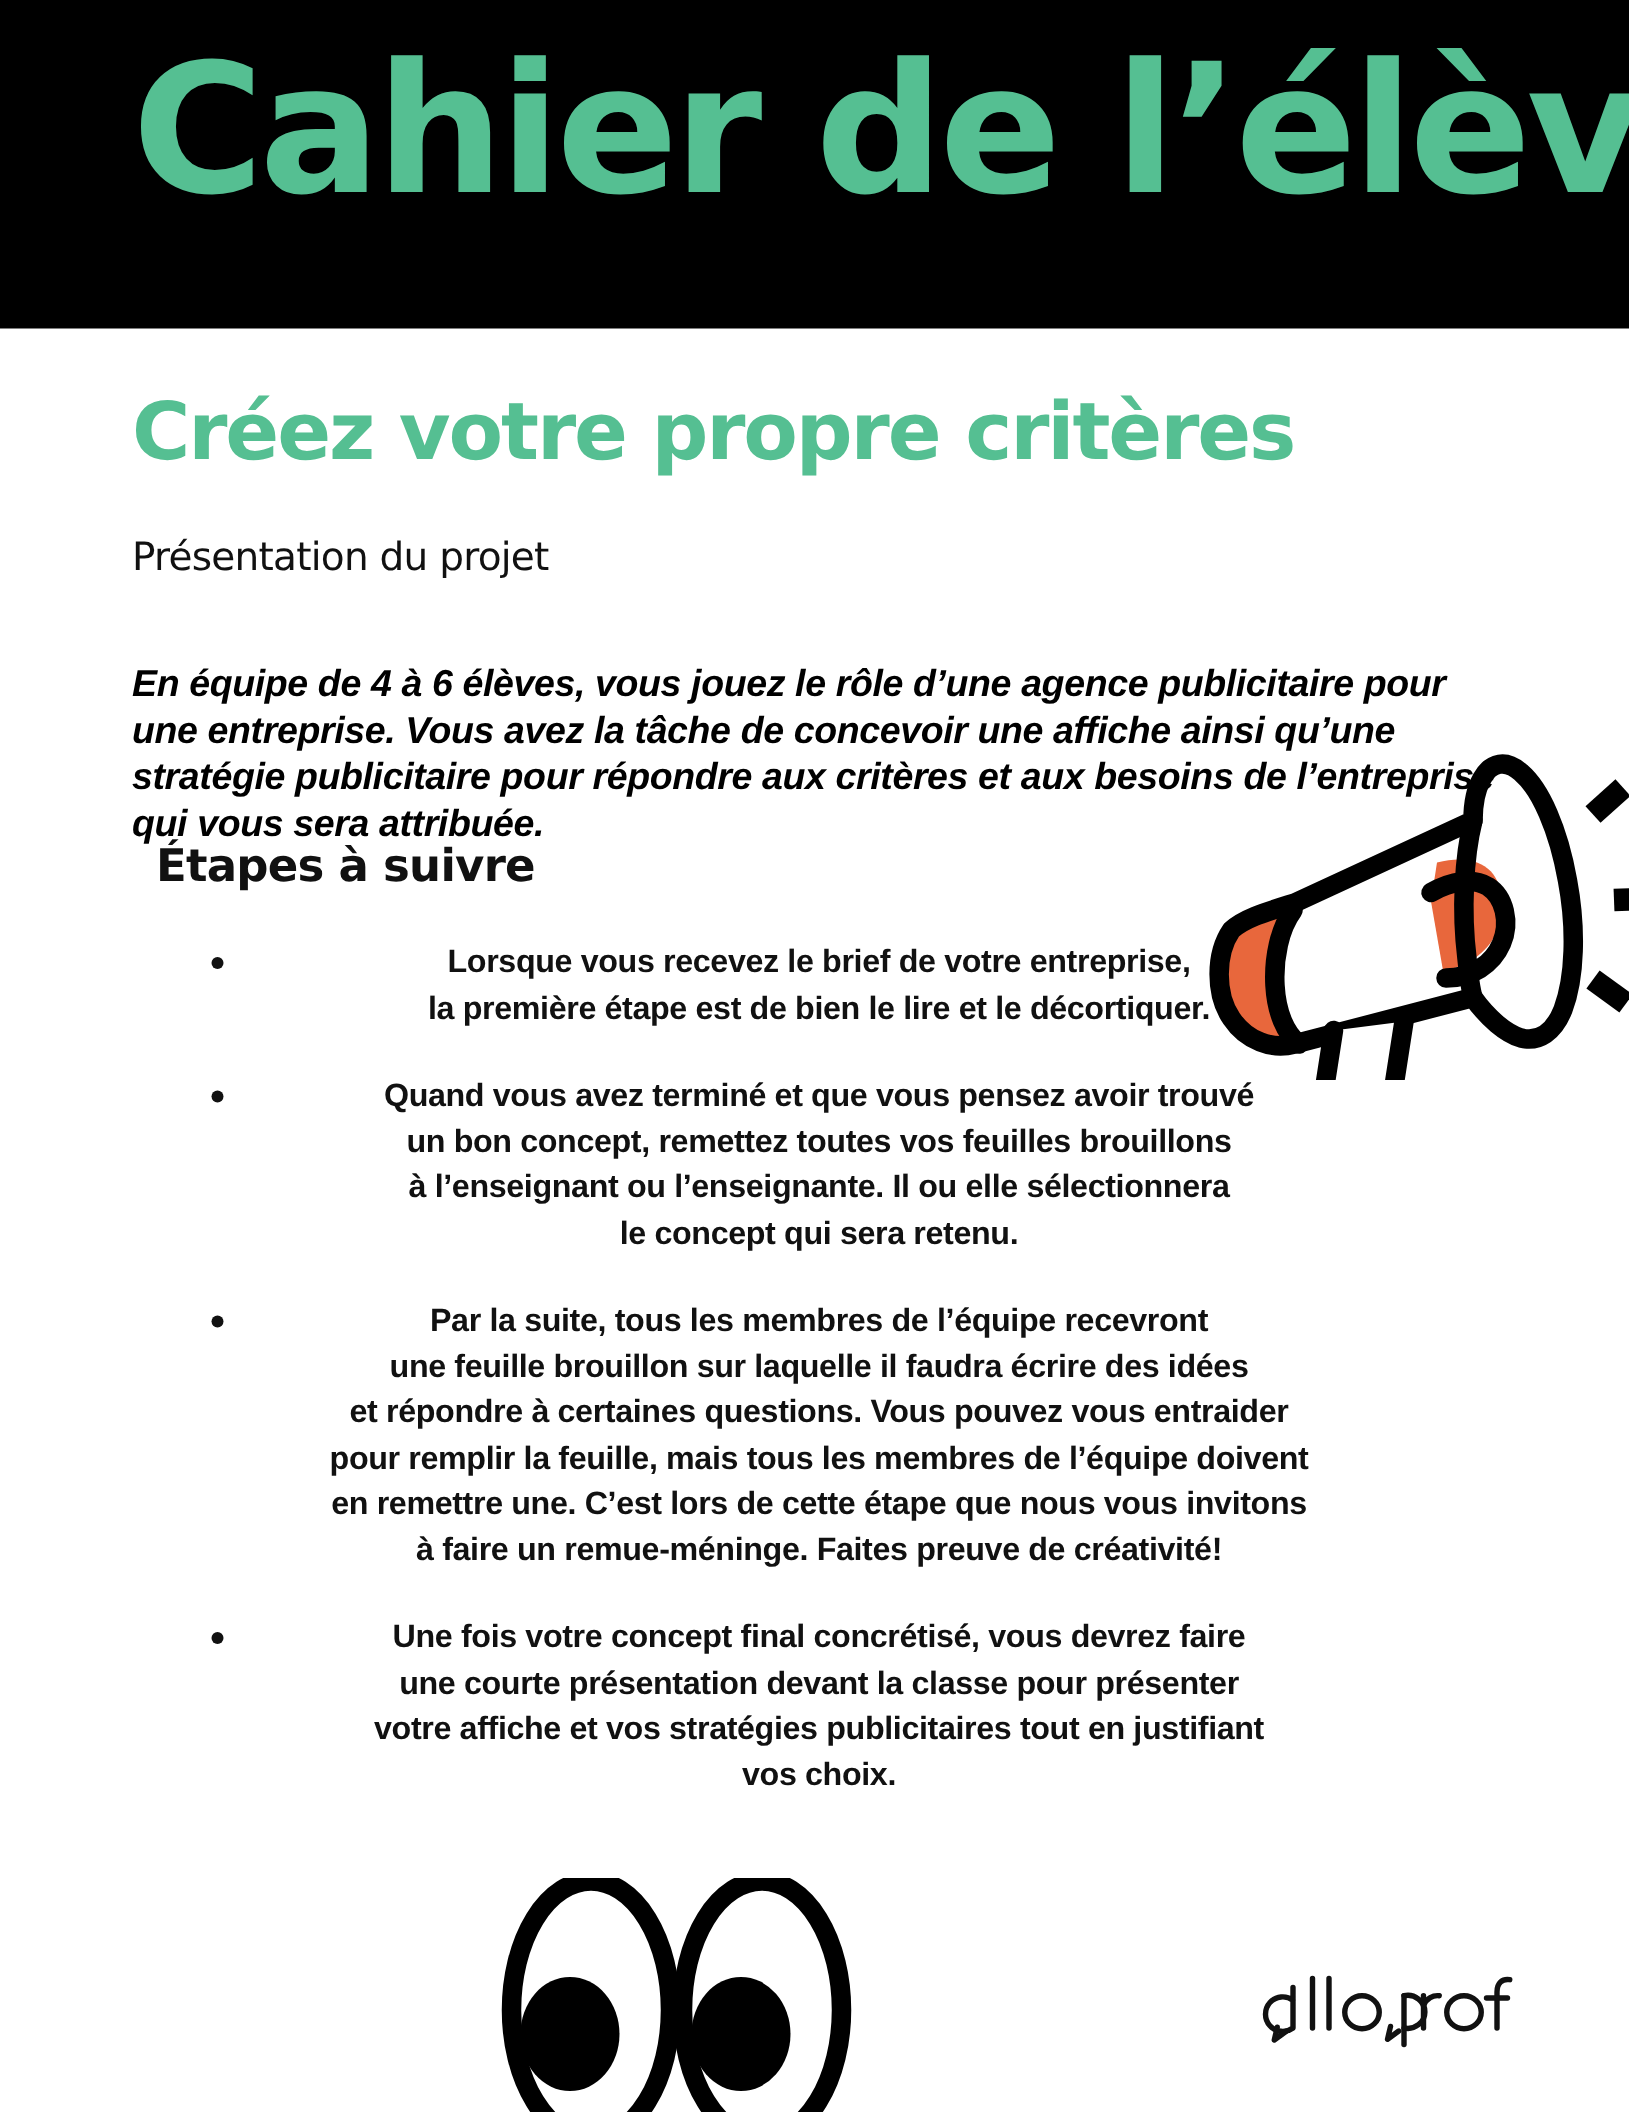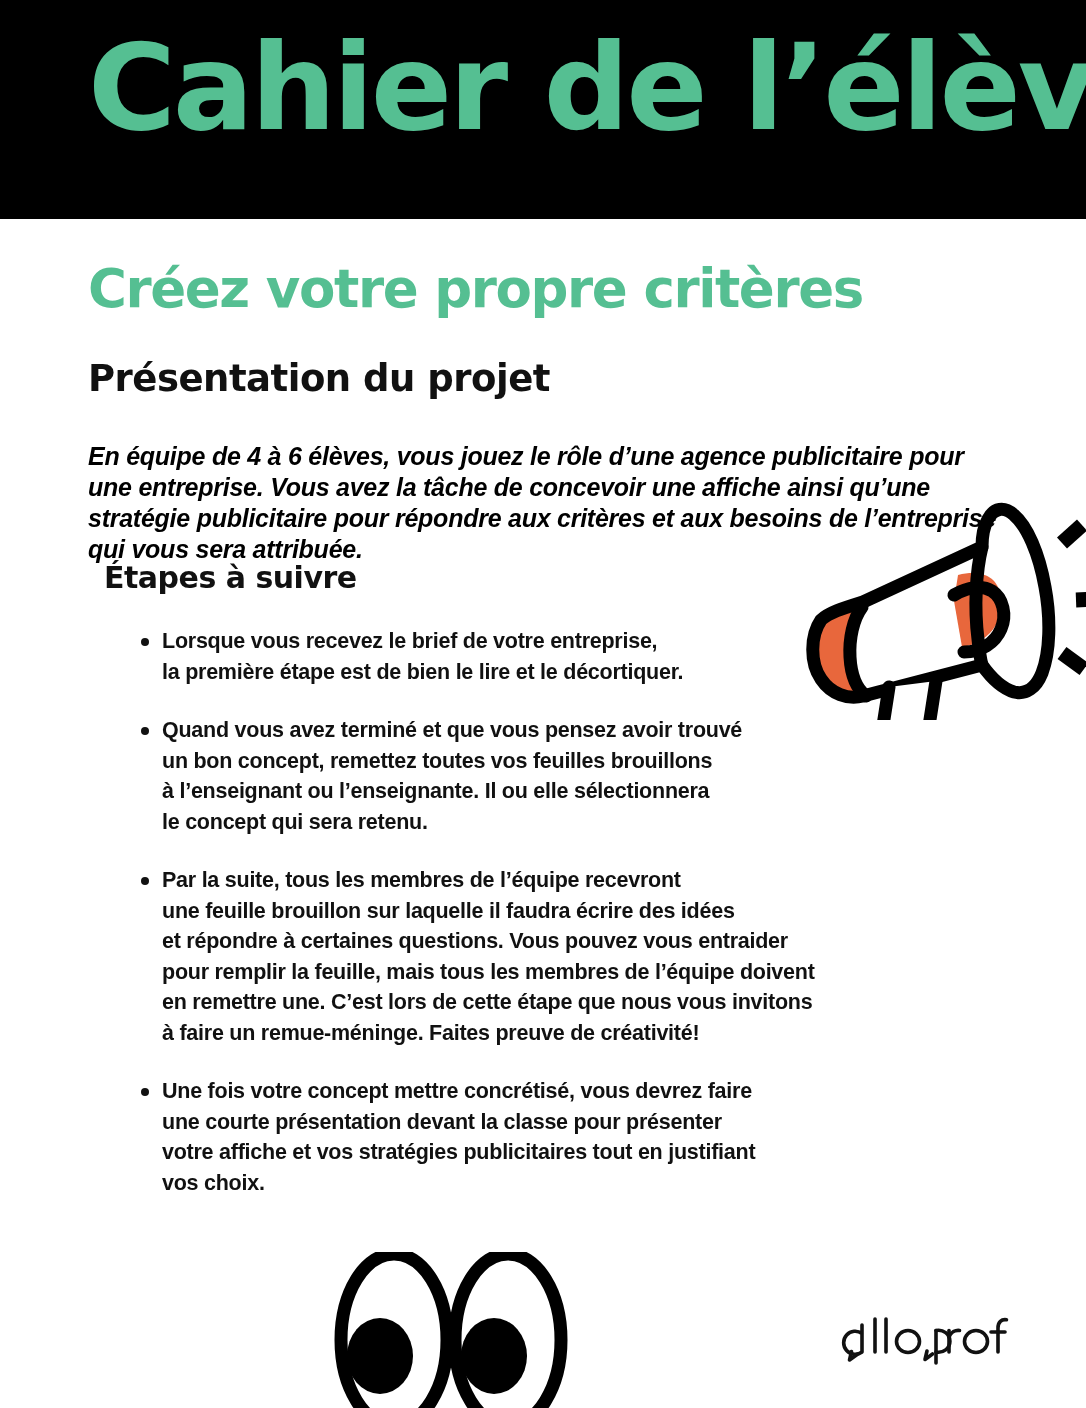--- a/index.html
+++ b/index.html
@@ -65,22 +65,22 @@
     letter-spacing: -1.4px;
     color: #55bf92;
     white-space: nowrap;
     font-family: "DejaVu Sans", sans-serif;
   }
 
   .heading-presentation {
     position: absolute;
     left: 88px;
     top: 138px;
-    font-size: 37px;
-    font-weight: 700;
+    font-size: 26px;
+    font-weight: 400;
     letter-spacing: -0.5px;
     color: #111111;
     white-space: nowrap;
     font-family: "DejaVu Sans", sans-serif;
   }
 
   .intro-paragraph {
     position: absolute;
     left: 88px;
     top: 197px;
@@ -109,20 +109,21 @@
   }
 
   .steps-list {
     position: absolute;
     left: 140px;
     top: 407px;
     width: 790px;
     margin: 0;
     padding: 0;
     list-style: none;
+    text-align: center;
   }
   .step-item {
     position: relative;
     padding-left: 22px;
     margin-bottom: 28px;
     font-size: 21.5px;
     line-height: 30.5px;
     font-weight: 600;
     letter-spacing: -0.25px;
     color: #111111;
@@ -191,21 +192,21 @@
       <li class="step-item">Quand vous avez terminé et que vous pensez avoir trouvé
 un bon concept, remettez toutes vos feuilles brouillons
 à l’enseignant ou l’enseignante. Il ou elle sélectionnera
 le concept qui sera retenu.</li>
       <li class="step-item">Par la suite, tous les membres de l’équipe recevront
 une feuille brouillon sur laquelle il faudra écrire des idées
 et répondre à certaines questions. Vous pouvez vous entraider
 pour remplir la feuille, mais tous les membres de l’équipe doivent
 en remettre une. C’est lors de cette étape que nous vous invitons
 à faire un remue-méninge. Faites preuve de créativité!</li>
-      <li class="step-item">Une fois votre concept mettre concrétisé, vous devrez faire
+      <li class="step-item">Une fois votre concept final concrétisé, vous devrez faire
 une courte présentation devant la classe pour présenter
 votre affiche et vos stratégies publicitaires tout en justifiant
 vos choix.</li>
     </ul>
   </div>
 
   <div class="megaphone">
     <svg viewBox="0 0 310 225" width="310" height="225" fill="none" xmlns="http://www.w3.org/2000/svg">
 
       <path d="M30 128 C22 142 22 166 32 182 C40 196 54 203 66 200 L82 194 C68 186 60 166 62 146 C63 132 68 122 76 114 L52 116 C42 117 34 121 30 128 Z" fill="#e8673c"></path>

